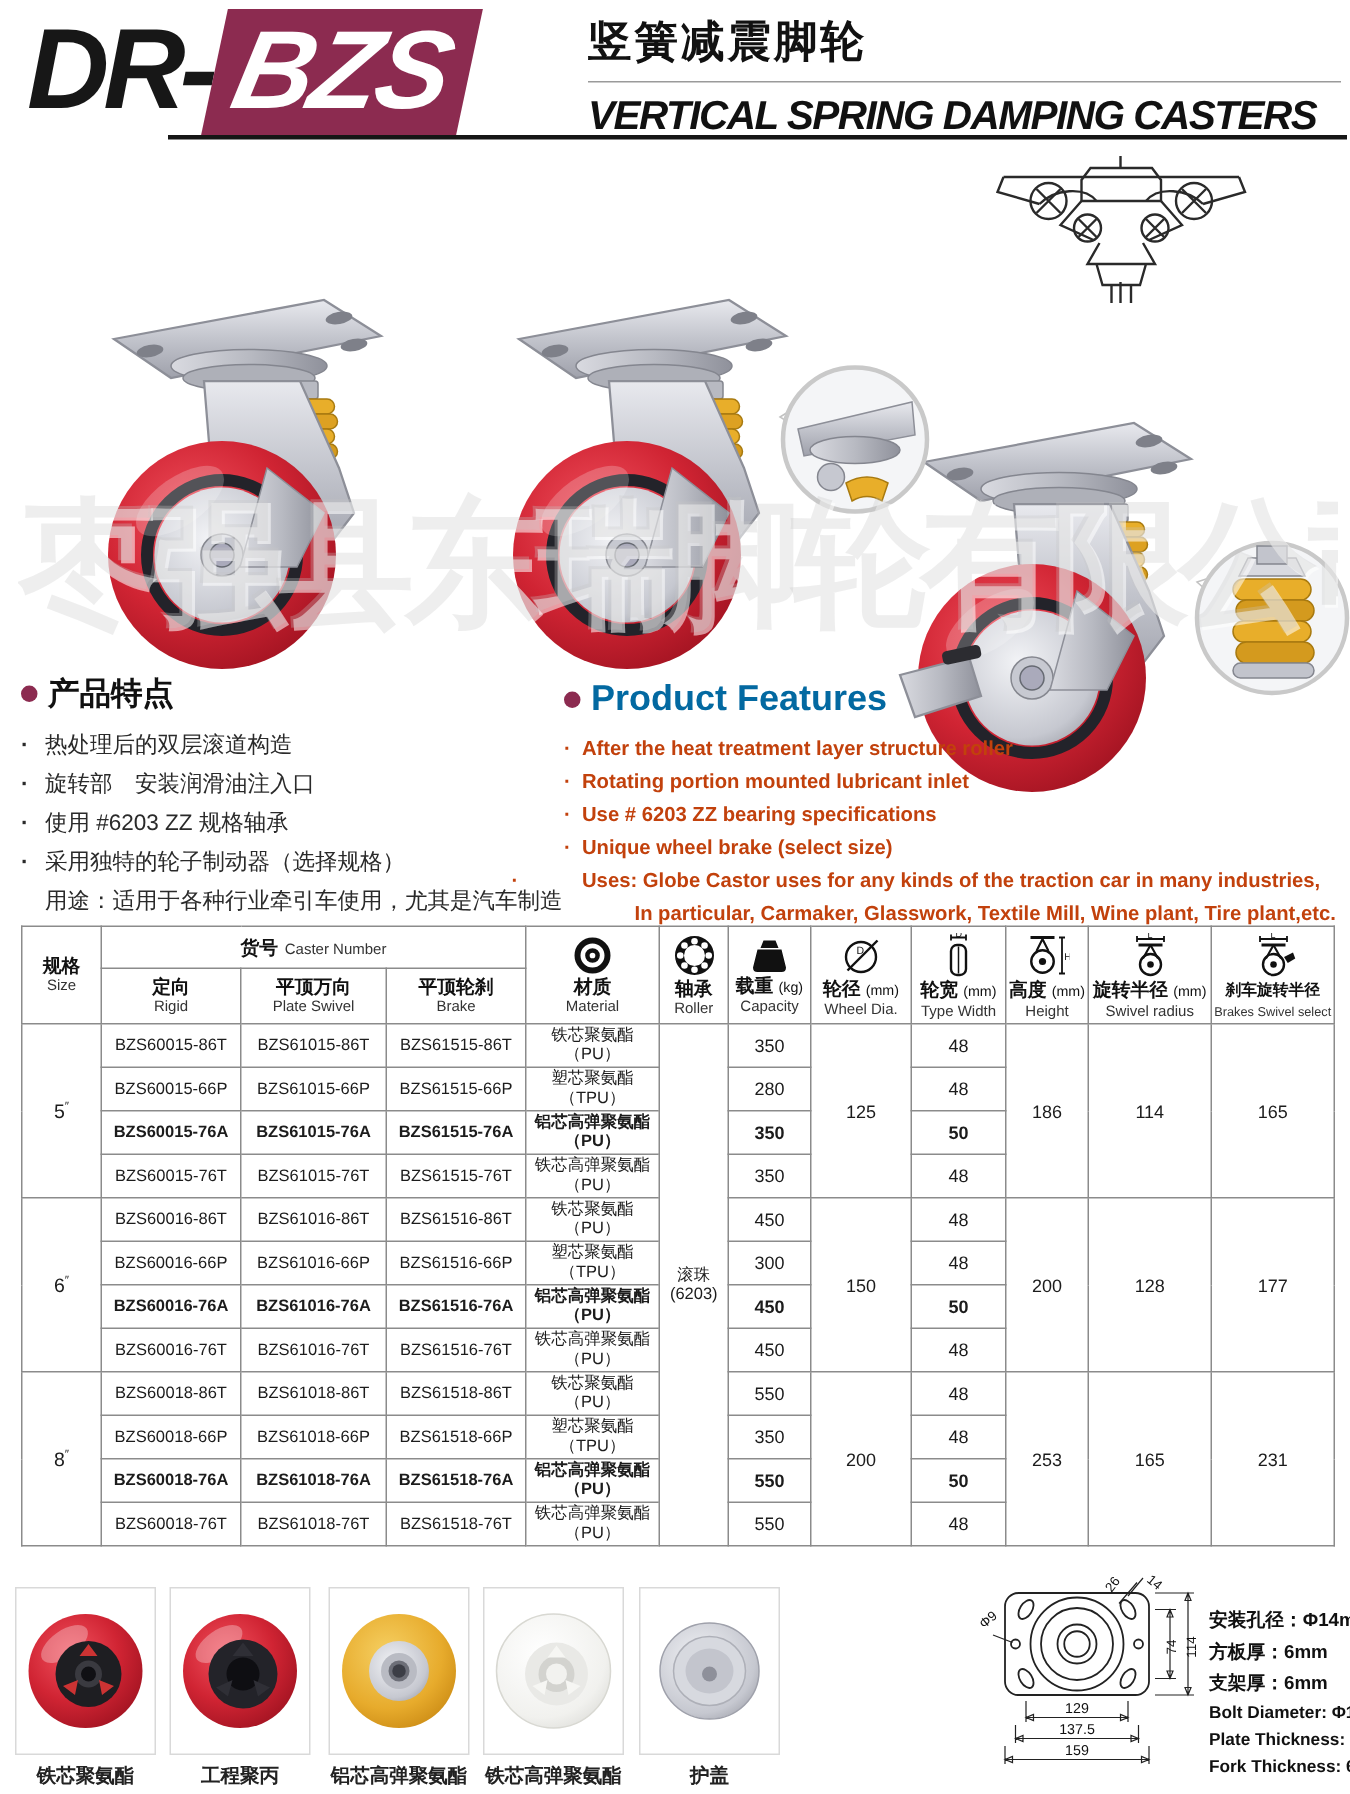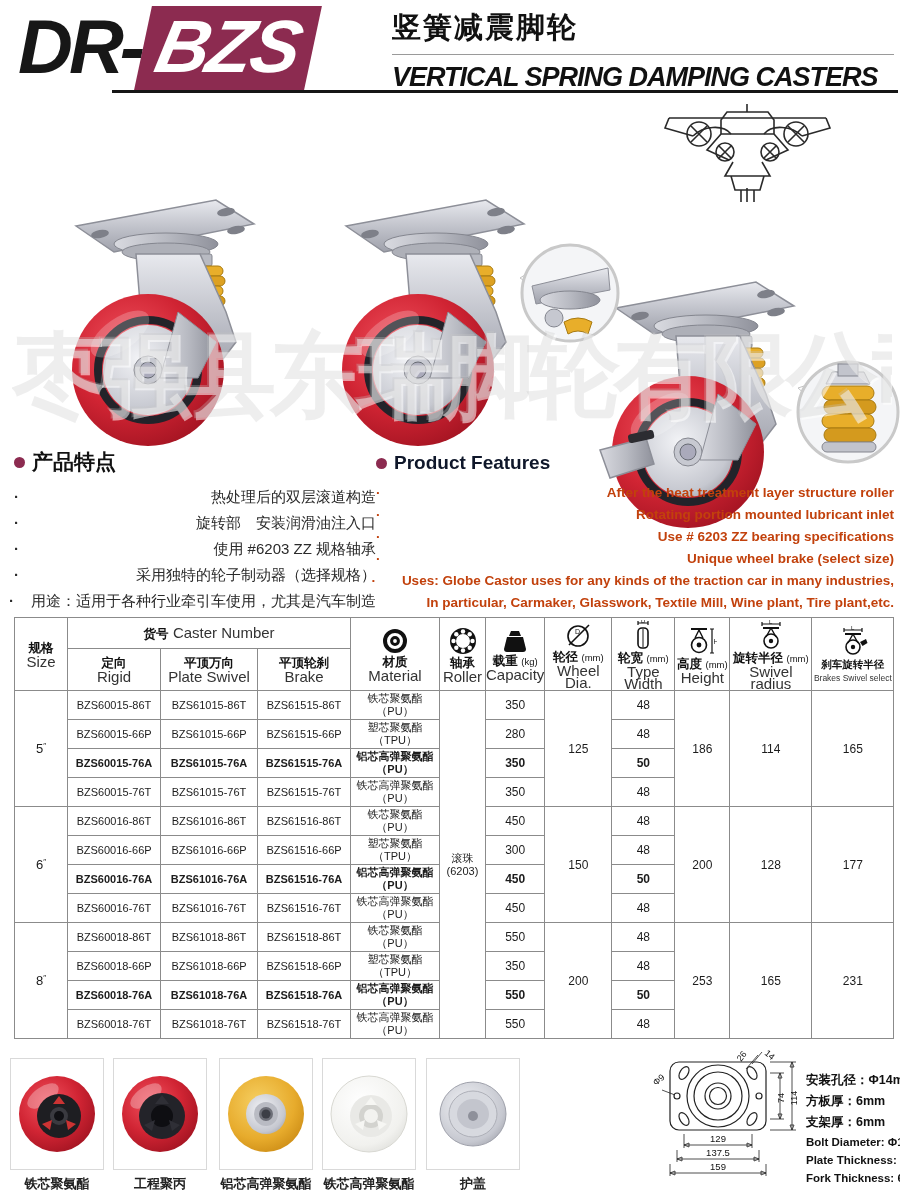--- a/index.html
+++ b/index.html
@@ -37,34 +37,34 @@
     font-size: 92px; font-weight: 700; letter-spacing: -6px; white-space: nowrap; overflow: hidden;
     color: rgba(198,198,198,0.30); text-shadow: 2px 2px 0 rgba(255,255,255,0.55);
     pointer-events: none;
   }
   
   .features-cn { position: absolute; left: 14px; top: 448px; width: 362px; }
   .features-en { position: absolute; left: 376px; top: 452px; width: 518px; }
   .feat-title { display: flex; align-items: center; gap: 7px; margin-bottom: 8px; }
   .dot { width: 11px; height: 11px; border-radius: 50%; background: #8C2B50; flex: 0 0 auto; }
   .feat-title-cn { font-size: 21px; font-weight: 800; color: #111; }
-  .feat-title-en { font-size: 19px; font-weight: 800; color: #0f172a; }
-  .feat-list { list-style: none; text-align: right; }
+  .feat-title-en { font-size: 24px; font-weight: 800; color: #0369a1; }
+  .feat-list { list-style: none; }
   .features-cn .feat-list li { position: relative; padding-left: 16px; font-size: 15px; line-height: 26px; color: #2a2a2a; }
   .features-en .feat-list li { position: relative; padding-left: 12px; font-size: 13.5px; line-height: 22px; color: #c2410c; font-weight: 600; }
   .feat-list li::before { content: "·"; position: absolute; left: 0; top: 0; font-weight: 700; }
   .features-cn li.hang { padding-left: 62px; text-indent: -46px; }
   .features-en li.hang { padding-left: 47px; text-indent: -35px; }
 
   
   table.spec { position: absolute; left: 14px; top: 617px; border-collapse: collapse; table-layout: fixed; background: #fff; }
   table.spec td, table.spec th { border: 1px solid #8b8b8b; text-align: center; vertical-align: middle; padding: 0; font-weight: 400; }
   table.spec { border: 1px solid #ef4444; }
   .h-cn { font-size: 12.5px; font-weight: 700; color: #111; line-height: 15px; }
-  .h-en { font-size: 15px; color: #333; line-height: 12px; }
+  .h-en { font-size: 10px; color: #333; line-height: 12px; }
   .h-cn .unit { font-size: 9.5px; font-weight: 400; }
   .hdr-row1 th { height: 28px; }
   .hdr-row2 th { height: 37px; margin-top: 48px; }
   .code-cell { font-size: 11px; color: #1c1c1c; letter-spacing: 0; }
   .mat-cn { font-size: 11px; line-height: 13px; color: #1c1c1c; }
   .num-cell { font-size: 12px; color: #1c1c1c; }
   .size-cell { font-size: 13px; color: #1c1c1c; }
   .size-cell sup { font-size: 8px; }
   tr.bold-row td { font-weight: 700; }
   .colicon { display: block; margin: 2px auto 1px auto; }

